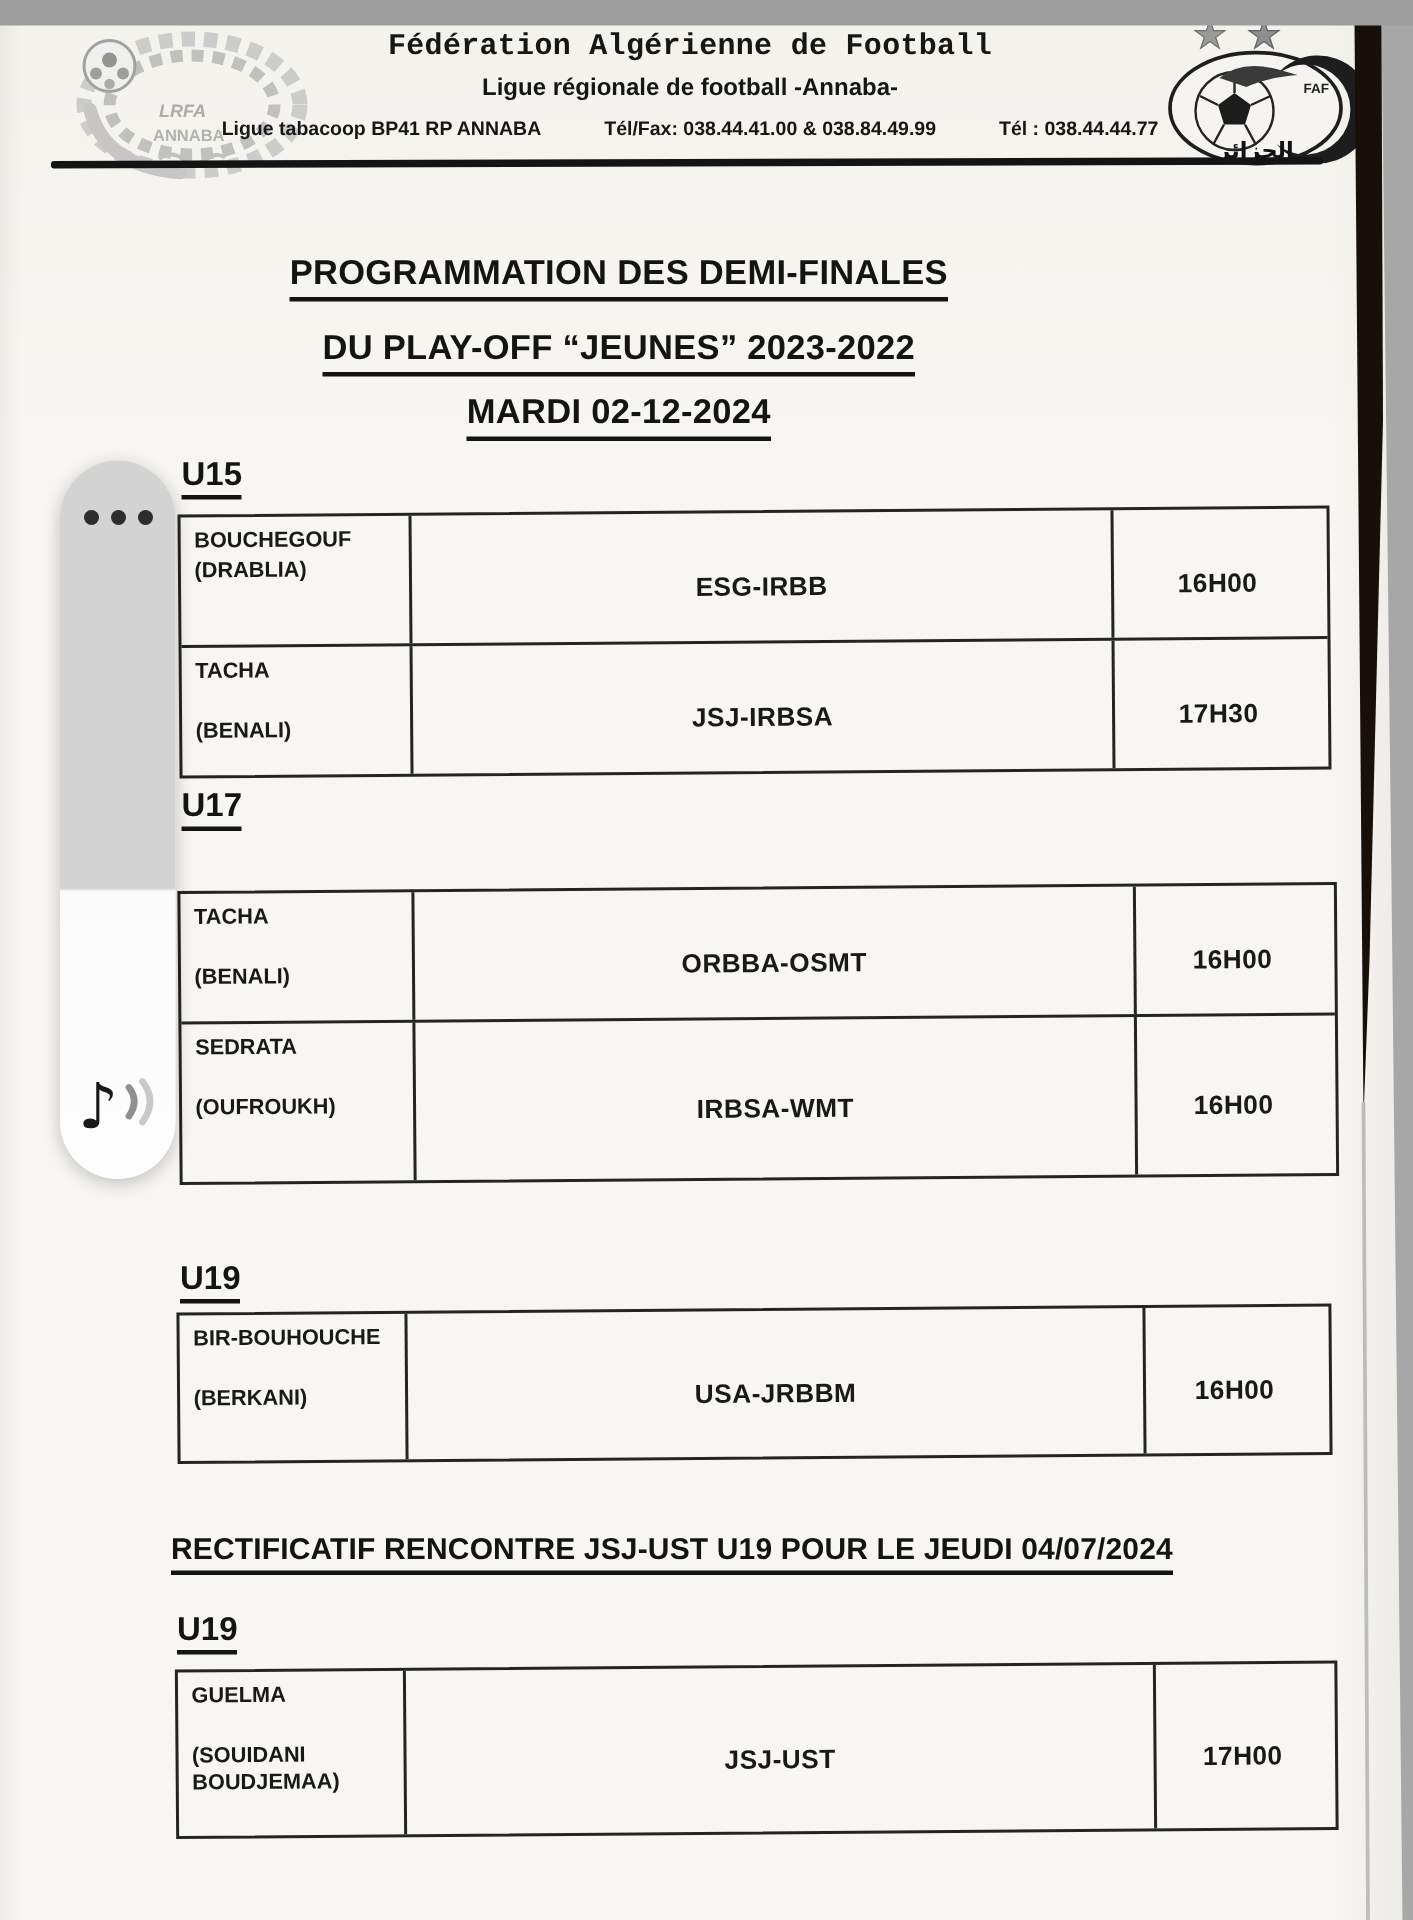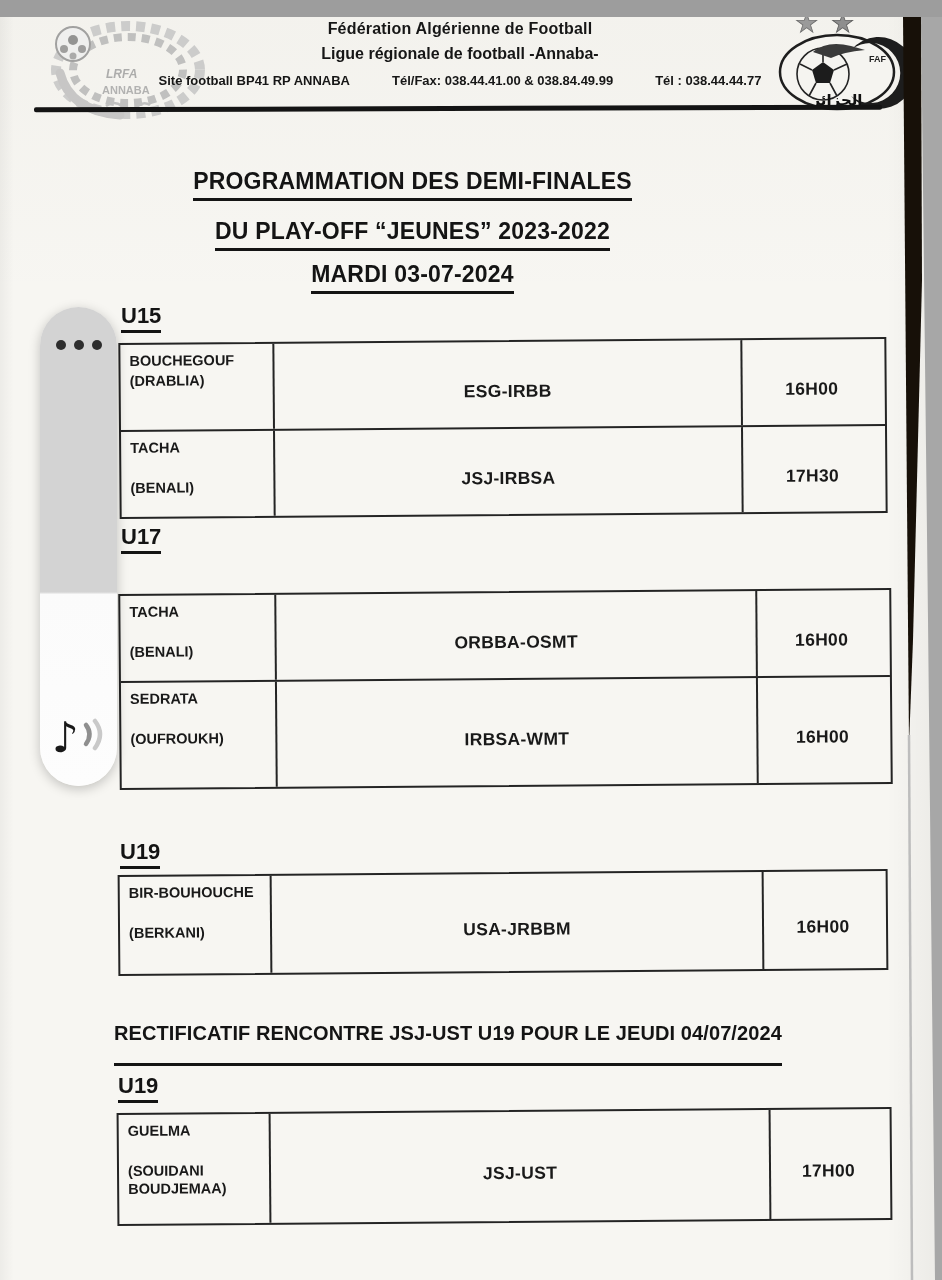--- a/index.html
+++ b/index.html
@@ -14,37 +14,37 @@
     background:
       linear-gradient(90deg, rgba(0,0,0,0.045) 0, rgba(0,0,0,0) 14px),
       linear-gradient(270deg, rgba(0,0,0,0.05) 0, rgba(0,0,0,0) 55px),
       linear-gradient(180deg, rgba(120,110,80,0.03) 0, rgba(0,0,0,0) 300px),
       #f7f6f2;
   }
   .topband{position:absolute;top:0;left:0;width:942px;height:17px;background:#9d9d9d;z-index:6;}
   .right-edge{position:absolute;top:0;right:0;width:48px;height:1280px;z-index:5;}
   
   .hdr{position:absolute;left:160px;top:20px;width:600px;text-align:center;color:#161616;}
-  .fed{font-size:16px;font-weight:bold;letter-spacing:.2px;}
+  .fed{font-size:20px;font-weight:bold;letter-spacing:.2px;font-family:Liberation Mono, monospace;}
   .league{font-size:16px;font-weight:bold;margin-top:7px;}
   .contact{margin-top:10px;font-size:13px;font-weight:bold;display:flex;justify-content:center;gap:42px;white-space:nowrap;}
   .logo-left{position:absolute;left:40px;top:18px;}
   .logo-right{position:absolute;left:773px;top:6px;}
   .rule{position:absolute;left:34px;top:106px;width:848px;height:5px;background:#141414;transform:rotate(-0.18deg);border-radius:2px;}
   
   .title{position:absolute;left:0;width:825px;text-align:center;font-weight:bold;font-size:23px;color:#141414;}
   .title span{display:inline-block;border-bottom:3px solid #141414;padding-bottom:3px;letter-spacing:.2px;}
   .t1{top:168px}.t2{top:218px}.t3{top:261px}
   
   .sec-heading{position:absolute;font-size:22px;font-weight:bold;color:#141414;}
   .sec-heading span{display:inline-block;border-bottom:3px solid #141414;padding-bottom:1px;}
   .u15h{left:121px;top:303px}.u17h{left:121px;top:524px}
   .u19h{left:120px;top:839px}.u19bh{left:118px;top:1073px}
   .rect-heading{position:absolute;left:114px;top:1022px;font-size:20px;font-weight:bold;color:#141414;}
-  .rect-heading span{display:inline-block;border-bottom:3px solid #141414;padding-bottom:18px;letter-spacing:.1px;}
+  .rect-heading span{display:inline-block;border-bottom:3px solid #141414;padding-bottom:2px;letter-spacing:.1px;}
   
   .mtable{position:absolute;border:2px solid #242424;transform:rotate(-0.45deg);transform-origin:center;}
   .trow{display:grid;border-bottom:2px solid #242424;}
   .trow:last-child{border-bottom:none;}
   .cell{border-right:2px solid #242424;box-sizing:border-box;overflow:hidden;}
   .cell:last-child{border-right:none;}
   .venue{padding:7px 6px 0 9px;font-size:14.5px;font-weight:bold;line-height:1.25;color:#191919;}
   .vdetail.gap-sm{margin-top:2px;}
   .vdetail.gap-lg{margin-top:22px;}
   .match,.time{display:flex;align-items:center;justify-content:center;padding-top:14px;font-size:17.5px;font-weight:bold;letter-spacing:.3px;color:#191919;}
@@ -86,21 +86,21 @@
         <text x="66" y="60" font-size="12" font-style="italic" font-weight="bold" fill="#9b9b9b">LRFA</text>
         <text x="62" y="76" font-size="11" font-weight="bold" fill="#a2a2a2">ANNABA</text>
         <path d="M66,88 q8,-6 16,0 q8,6 16,0 q6,-5 12,-1" fill="none" stroke="#b5b5b5" stroke-width="2.5"></path>
       </g>
     </svg>
 
     <div class="hdr">
       <div class="fed">Fédération Algérienne de Football</div>
       <div class="league">Ligue régionale de football -Annaba-</div>
       <div class="contact">
-        <span>Site football BP41 RP ANNABA</span>
+        <span>Ligue tabacoop BP41 RP ANNABA</span>
         <span>Tél/Fax: 038.44.41.00 &amp; 038.84.49.99</span>
         <span>Tél : 038.44.44.77</span>
       </div>
     </div>
 
     <svg class="logo-right" width="136" height="112" viewBox="0 0 136 112">
       <text x="22" y="26" font-size="26" fill="#9a9a9a" stroke="#6e6e6e" stroke-width="0.8">★</text>
       <text x="58" y="26" font-size="26" fill="#8e8e8e" stroke="#5e5e5e" stroke-width="0.8">★</text>
       <ellipse cx="64" cy="66" rx="57" ry="37" fill="#f5f4f0" stroke="#1e1e1e" stroke-width="2.5"></ellipse>
       <circle cx="50" cy="68" r="26" fill="none" stroke="#242424" stroke-width="1.6"></circle>
@@ -109,21 +109,21 @@
       <path d="M78,44 a30,30 0 1 1 0,46 a36,36 0 1 0 0,-46" fill="#1d1d1d"></path>
       <path d="M40,46 q14,-12 38,-6 l14,4 q-22,2 -34,8 z" fill="#3a3a3a"></path>
       <text x="96" y="56" font-size="9" font-weight="bold" fill="#222">FAF</text>
       <text x="64" y="99" font-size="15" font-weight="bold" fill="#111" text-anchor="middle">الجزائر</text>
     </svg>
 
     <div class="rule"></div>
 
     <div class="title t1"><span>PROGRAMMATION DES DEMI-FINALES</span></div>
     <div class="title t2"><span>DU PLAY-OFF “JEUNES” 2023-2022</span></div>
-    <div class="title t3"><span>MARDI 03-07-2024</span></div>
+    <div class="title t3"><span>MARDI 02-12-2024</span></div>
 
     <div class="sec-heading u15h"><span>U15</span></div>
     <div class="mtable" id="table-u15">
       <div class="trow">
         <div class="cell venue">
           <div>BOUCHEGOUF</div>
           <div class="vdetail gap-sm">(DRABLIA)</div>
         </div>
         <div class="cell match">ESG-IRBB</div>
         <div class="cell time">16H00</div>

